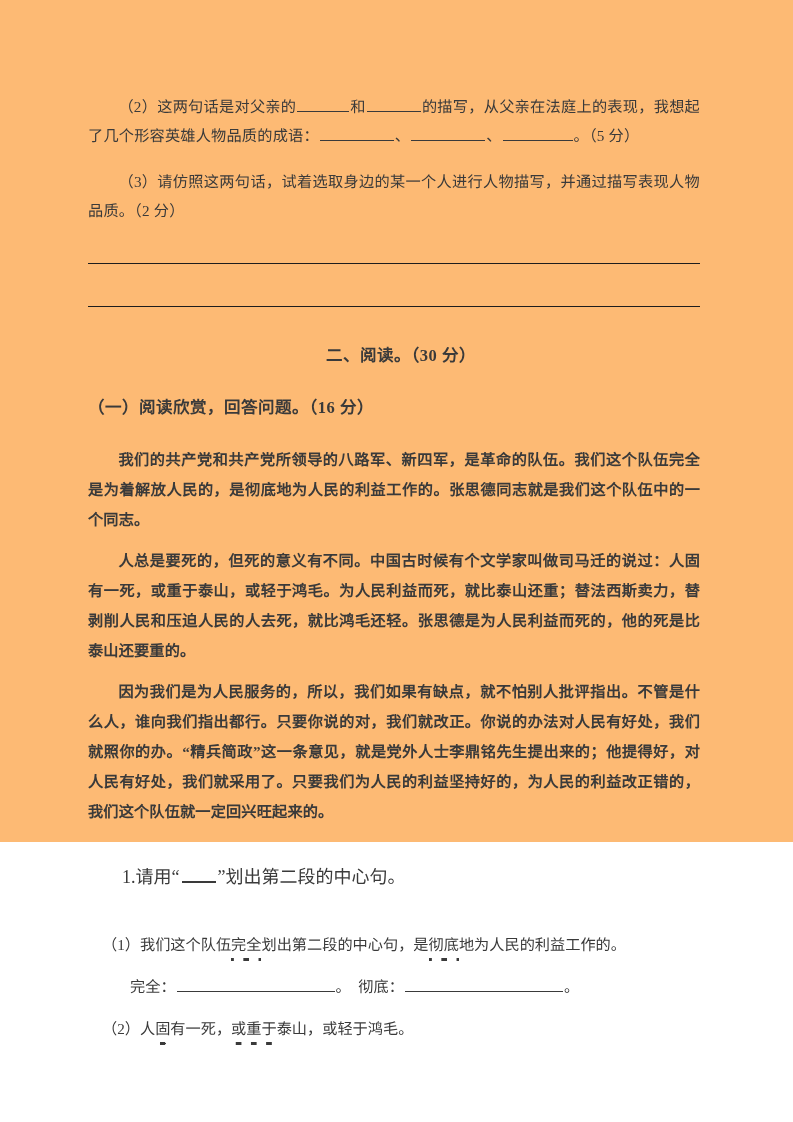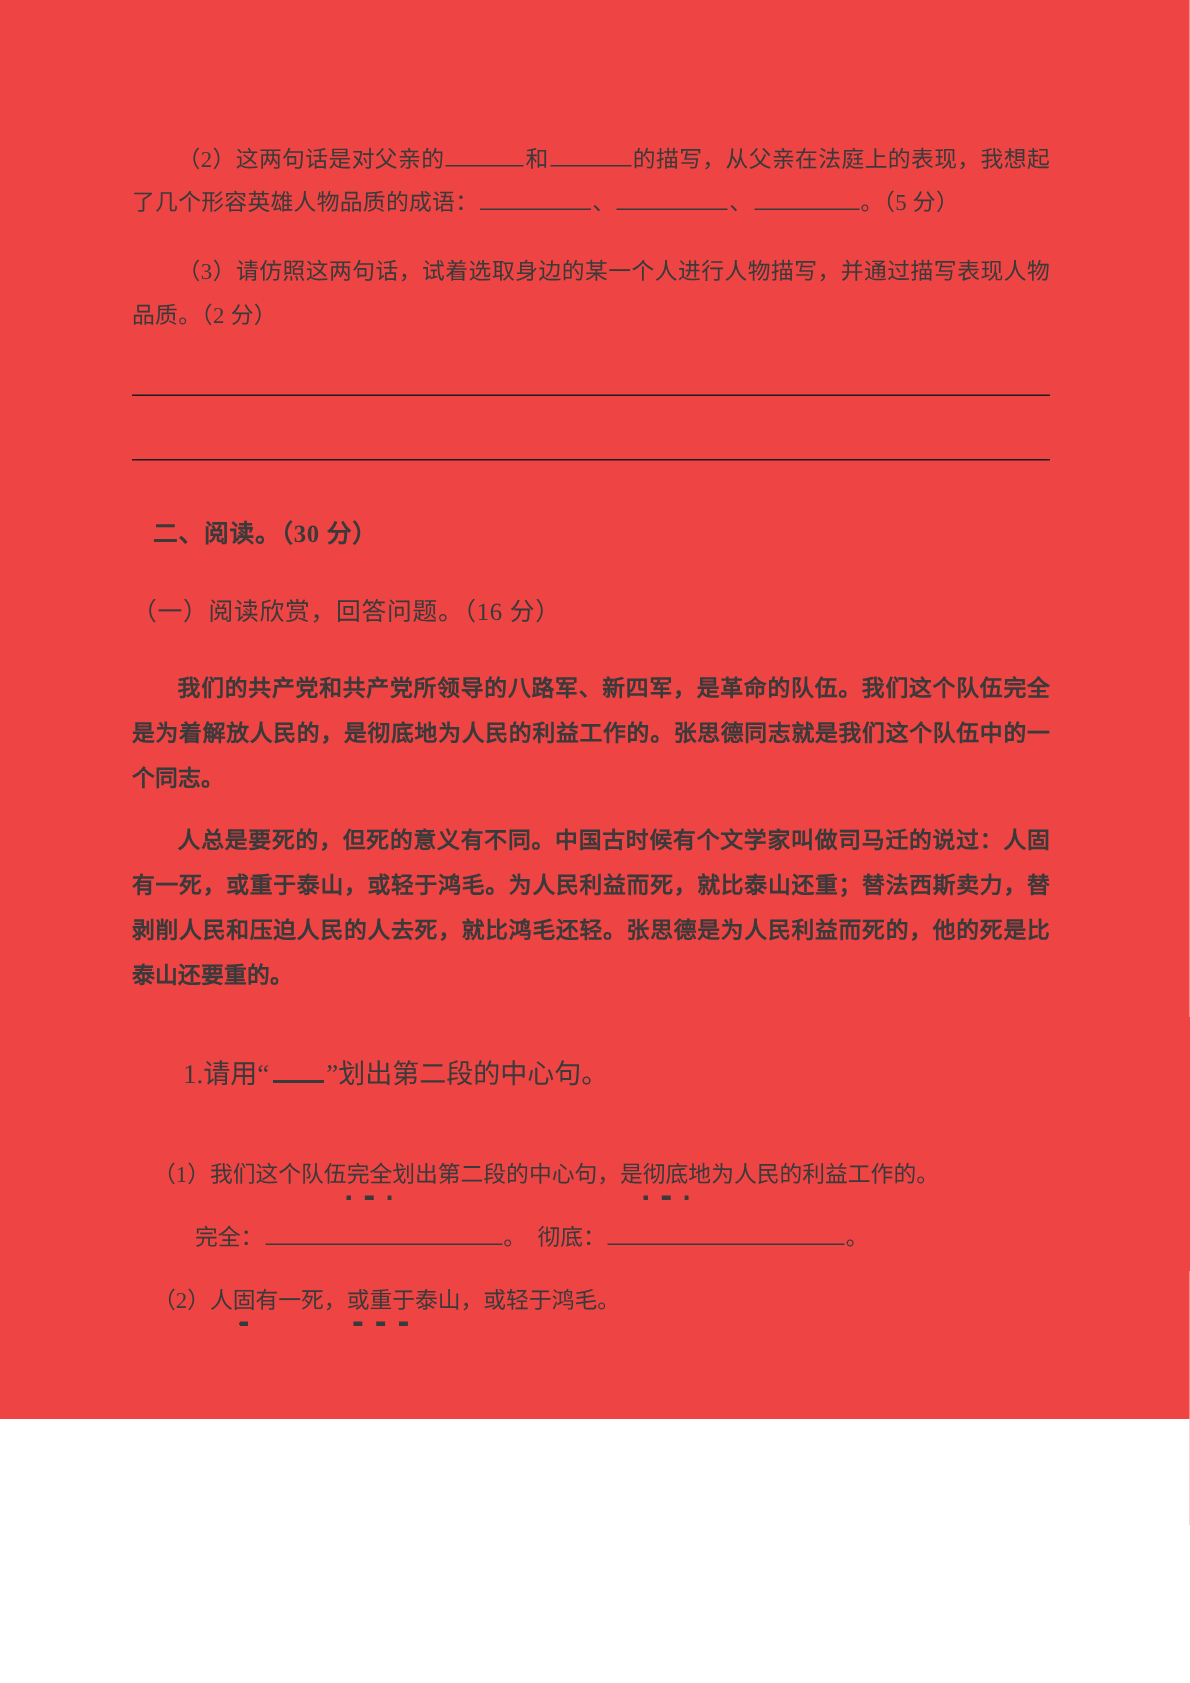--- a/index.html
+++ b/index.html
@@ -13,22 +13,22 @@
     height: 1122px;
     font-family: "Liberation Serif", "DejaVu Serif", serif;
     color: #3a3a3a;
     position: relative;
     overflow: hidden;
   }
   .page {
     position: absolute;
     left: 0; top: 0;
     width: 793px;
-    height: 946px;
-    background: #ef4444;
+    height: 842px;
+    background: #fdba74;
   }
   .content {
     position: absolute;
     left: 88px;
     top: 92px;
     width: 612px;
   }
   
   .para {
     font-size: 15.2px;
@@ -82,24 +82,25 @@
   }
   .rule-gap { height: 42px; }
   
   .h-section {
     font-size: 16.5px;
     font-weight: bold;
     line-height: 30px;
     margin: 0;
     padding-left: 14px;
     letter-spacing: 0.5px;
+    text-align: center;
   }
   .h-sub {
     font-size: 16.5px;
-    font-weight: normal;
+    font-weight: bold;
     line-height: 30px;
     margin: 0;
     letter-spacing: 0.5px;
   }
   
   .dotted {
     position: relative;
     display: inline-block;
   }
   .dotted::after {
@@ -157,20 +158,21 @@
     <p class="h-section"><span>二、</span><span>阅读。</span><span>（</span><span>30</span><span> 分</span><span>）</span></p>
 
     <div class="gap-md"></div>
 
     <p class="h-sub"><span>（一）阅读欣赏，回答问题。</span><span>（</span><span>16</span><span> 分</span><span>）</span></p>
 
     <div class="gap-md"></div>
 
     <p class="passage">我们的共产党和共产党所领导的八路军、新四军，是革命的队伍。我们这个队伍完全是为着解放人民的，是彻底地为人民的利益工作的。张思德同志就是我们这个队伍中的一个同志。</p>
     <p class="passage">人总是要死的，但死的意义有不同。中国古时候有个文学家叫做司马迁的说过：人固有一死，或重于泰山，或轻于鸿毛。为人民利益而死，就比泰山还重；替法西斯卖力，替剥削人民和压迫人民的人去死，就比鸿毛还轻。张思德是为人民利益而死的，他的死是比泰山还要重的。</p>
+    <p class="passage">因为我们是为人民服务的，所以，我们如果有缺点，就不怕别人批评指出。不管是什么人，谁向我们指出都行。只要你说的对，我们就改正。你说的办法对人民有好处，我们就照你的办。“精兵简政”这一条意见，就是党外人士李鼎铭先生提出来的；他提得好，对人民有好处，我们就采用了。只要我们为人民的利益坚持好的，为人民的利益改正错的，我们这个队伍就一定回兴旺起来的。</p>
 
     <div class="gap-sm"></div>
 
     <p class="num-q"><span>1.</span><span>请用“</span><span class="blank-short"></span><span>”划出第二段的中心句。</span></p>
 
     <div class="gap-sm"></div>
 
 
     <div class="gap-sm"></div>
 

